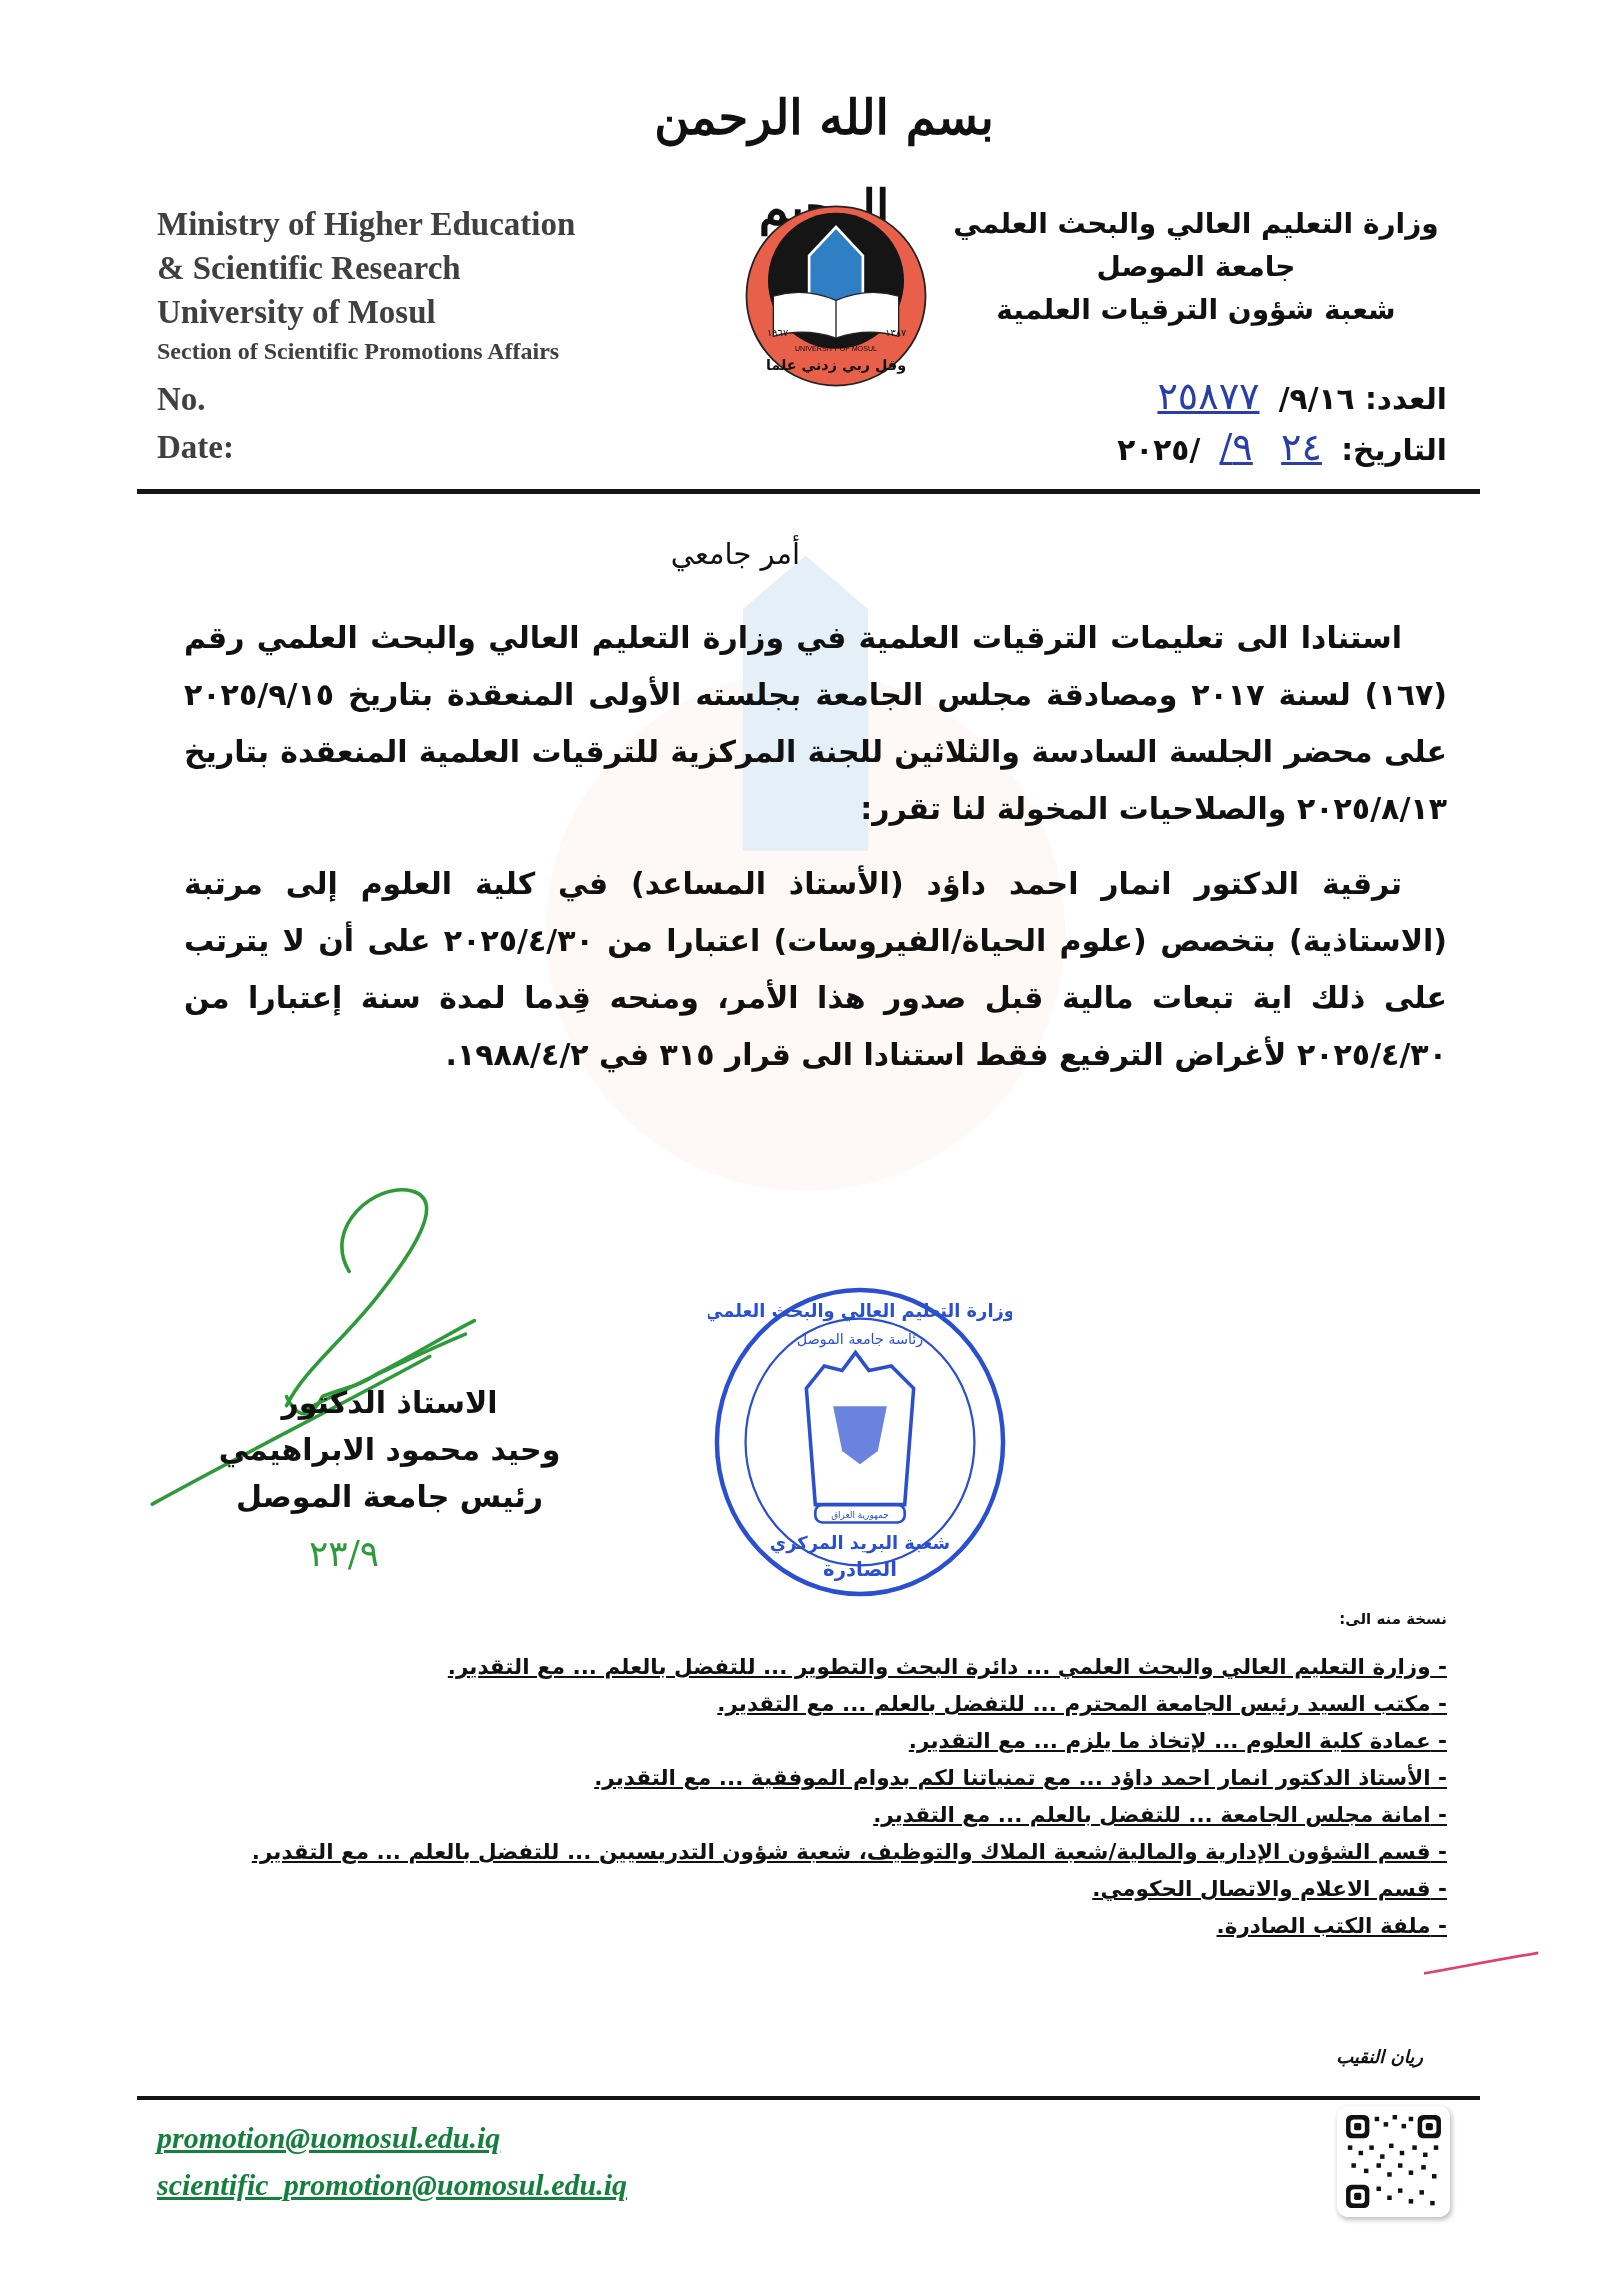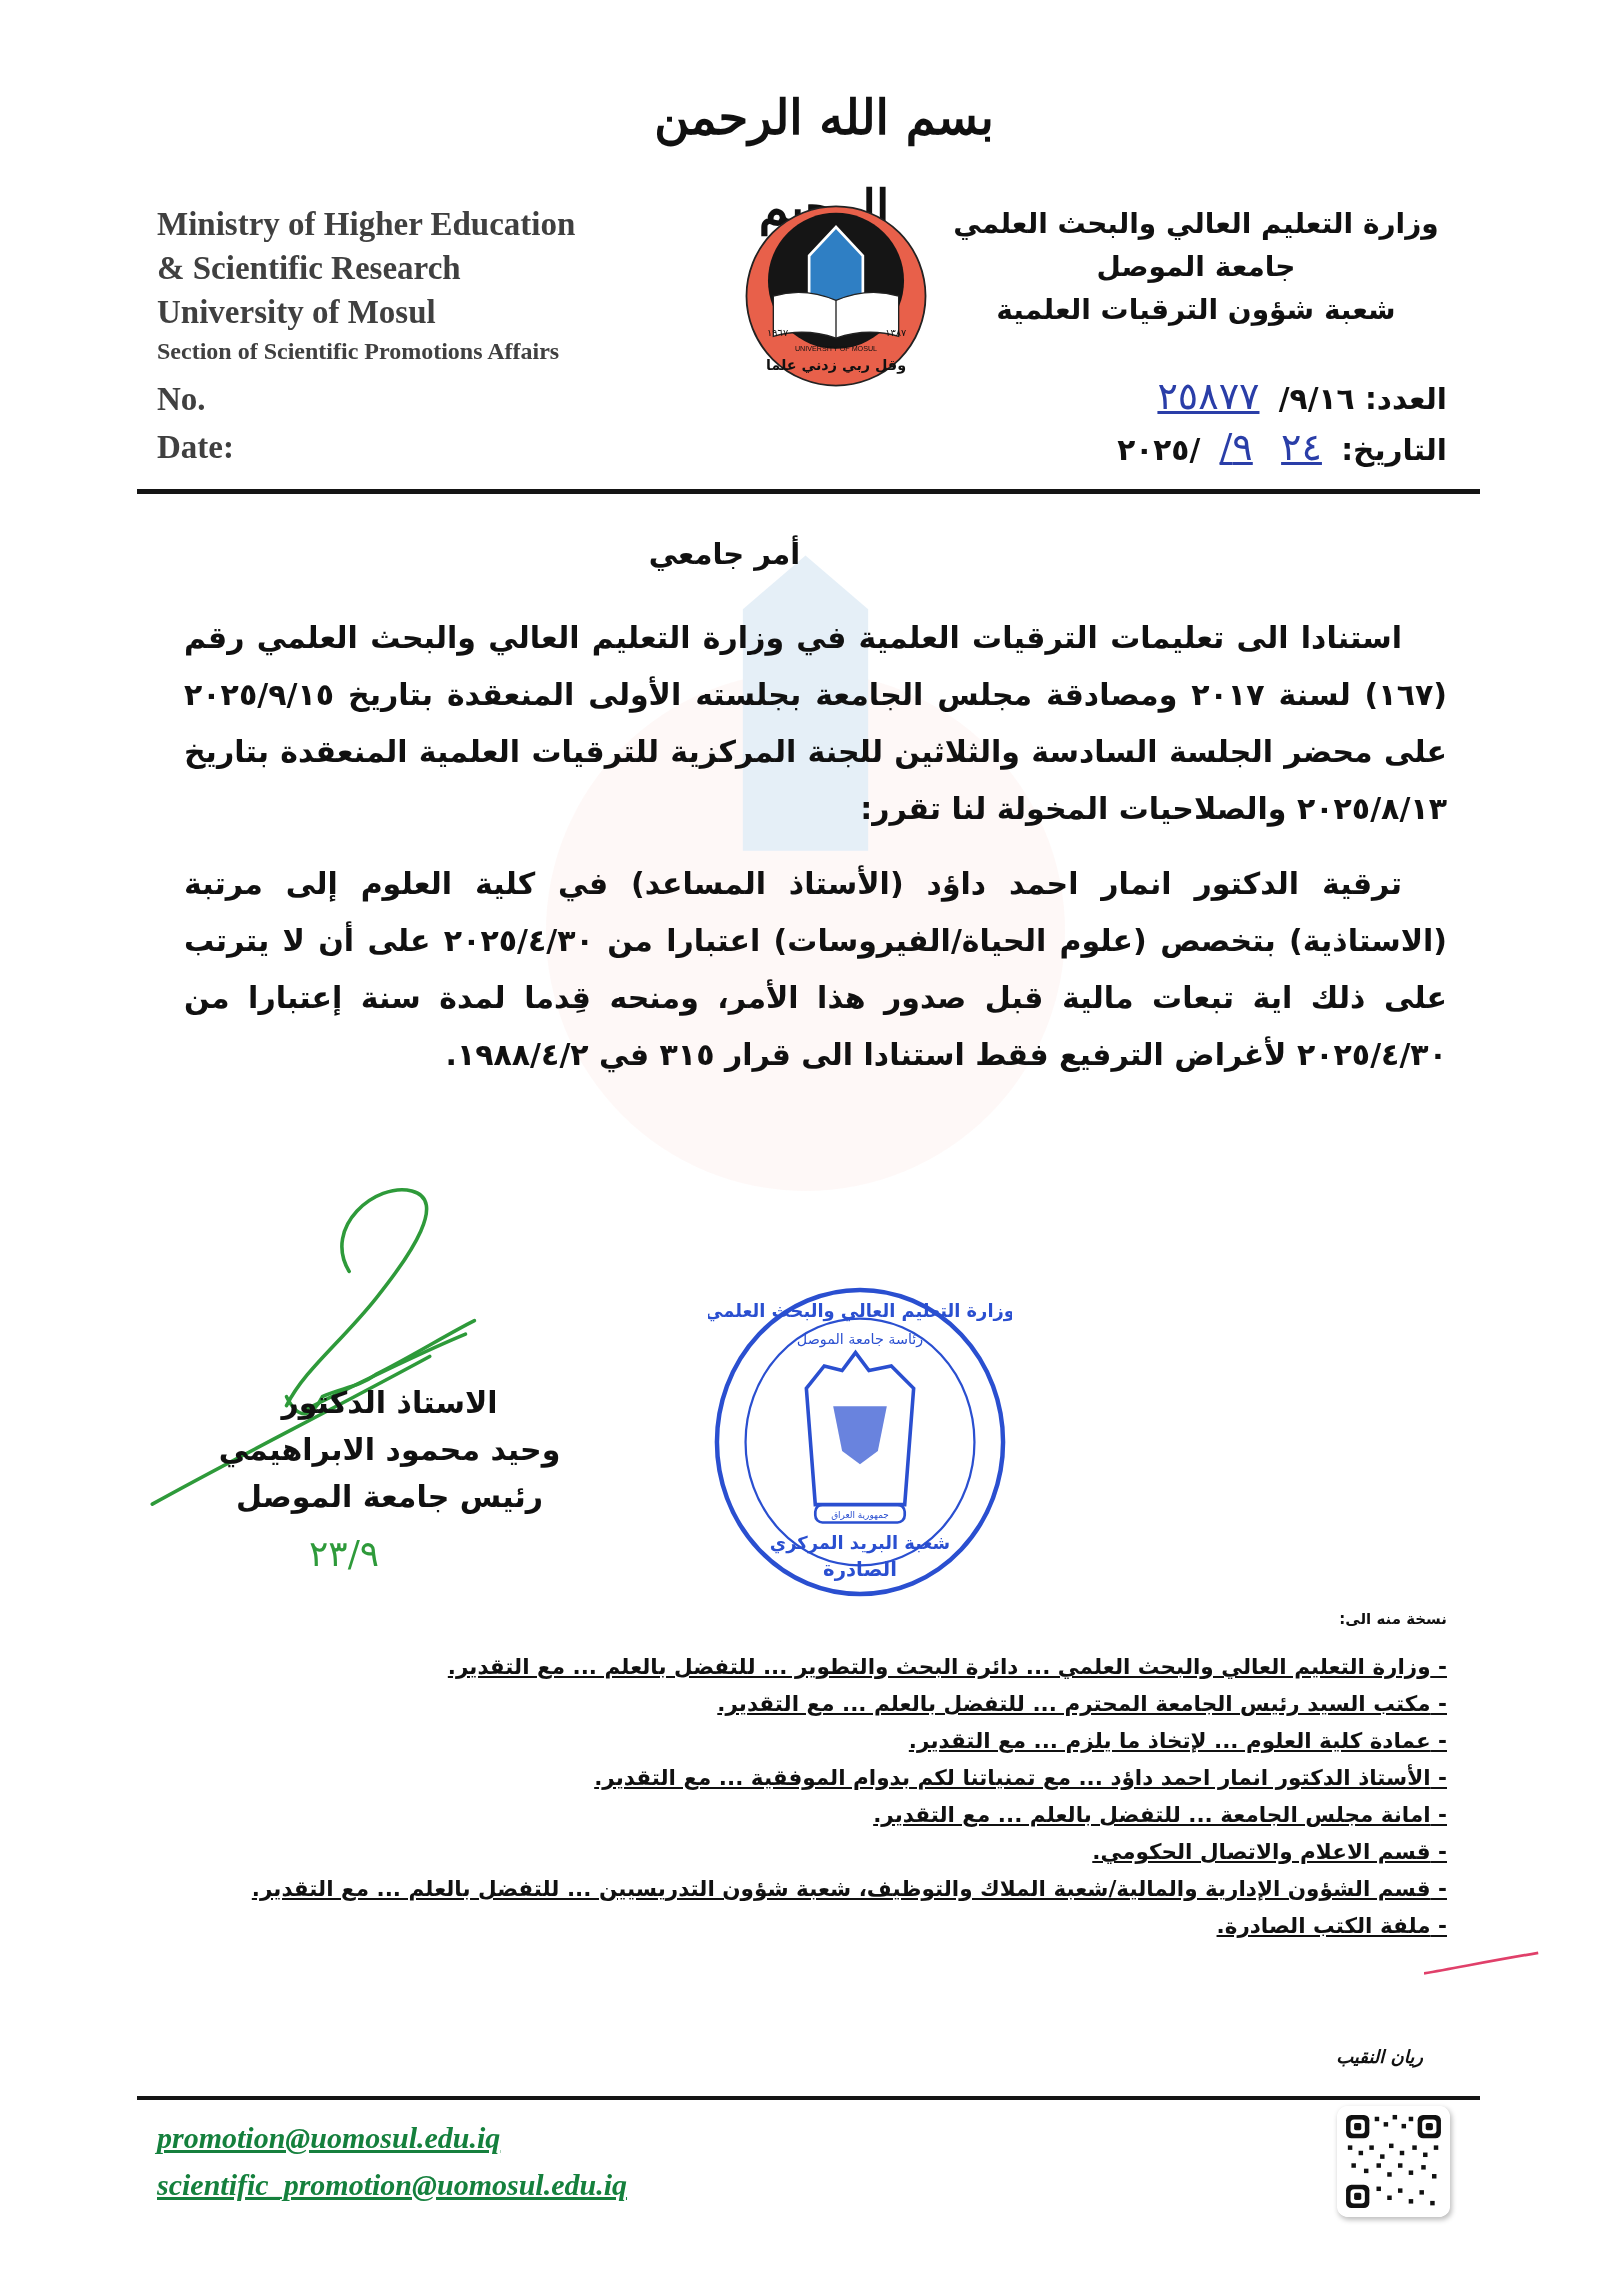--- a/index.html
+++ b/index.html
@@ -35,21 +35,21 @@
   }
   #ar-ref .hand { color: #2a3ea8; font-family: "DejaVu Serif", serif; font-weight: normal; font-size: 38px; margin: 0 9px; text-decoration: underline; }
   
   #logo { left: 742px; top: 202px; width: 188px; height: 188px; }
   
   .rule { left: 137px; width: 1343px; height: 4.5px; background: #151515; }
   #rule-top { top: 489px; }
   #rule-bottom { top: 2096px; height: 3.6px; }
   
   #title {
-    left: 0; width: 1449px; top: 537px; text-align: center; font-weight: bold;
+    left: 11px; width: 1449px; top: 537px; text-align: center; font-weight: normal;
     font-size: 29px; direction: rtl;
   }
   .para {
     left: 184px; width: 1263px; direction: rtl; text-align: justify;
     text-align-last: right; font-weight: bold; font-size: 30px; line-height: 57px;
   }
   #para1 { top: 609px; text-indent: 45px; }
   #para2 { top: 855px; text-indent: 45px; }
   
   #signature {
@@ -170,22 +170,22 @@
   <text x="170" y="265" font-size="10" text-anchor="middle" fill="#2a4fd0" font-family="DejaVu Sans, sans-serif">جمهورية العراق</text>
 </svg>
 
 <div id="cc-title" class="abs">نسخة منه الى:</div>
 <ul id="cc-list" class="abs">
   <li>وزارة التعليم العالي والبحث العلمي ... دائرة البحث والتطوير ... للتفضل بالعلم ... مع التقدير.</li>
   <li>مكتب السيد رئيس الجامعة المحترم ... للتفضل بالعلم ... مع التقدير.</li>
   <li>عمادة كلية العلوم ... لإتخاذ ما يلزم ... مع التقدير.</li>
   <li>الأستاذ الدكتور انمار احمد داؤد ... مع تمنياتنا لكم بدوام الموفقية ... مع التقدير.</li>
   <li>امانة مجلس الجامعة ... للتفضل بالعلم ... مع التقدير.</li>
+  <li>قسم الشؤون الإدارية والمالية/شعبة الملاك والتوظيف، شعبة شؤون التدريسيين ... للتفضل بالعلم ... مع التقدير.</li>
   <li>قسم الاعلام والاتصال الحكومي.</li>
-  <li>قسم الشؤون الإدارية والمالية/شعبة الملاك والتوظيف، شعبة شؤون التدريسيين ... للتفضل بالعلم ... مع التقدير.</li>
   <li>ملفة الكتب الصادرة.</li>
 </ul>
 <svg id="cc-red" class="abs" viewBox="0 0 130 30">
   <path d="M0 25 C 40 18, 80 10, 128 2" stroke="#e0406a" stroke-width="3" fill="none"></path>
 </svg>
 <div id="initials" class="abs">ريان النقيب</div>
 
 <div id="rule-bottom" class="abs rule"></div>
 
 <div id="footer-emails" class="abs">

